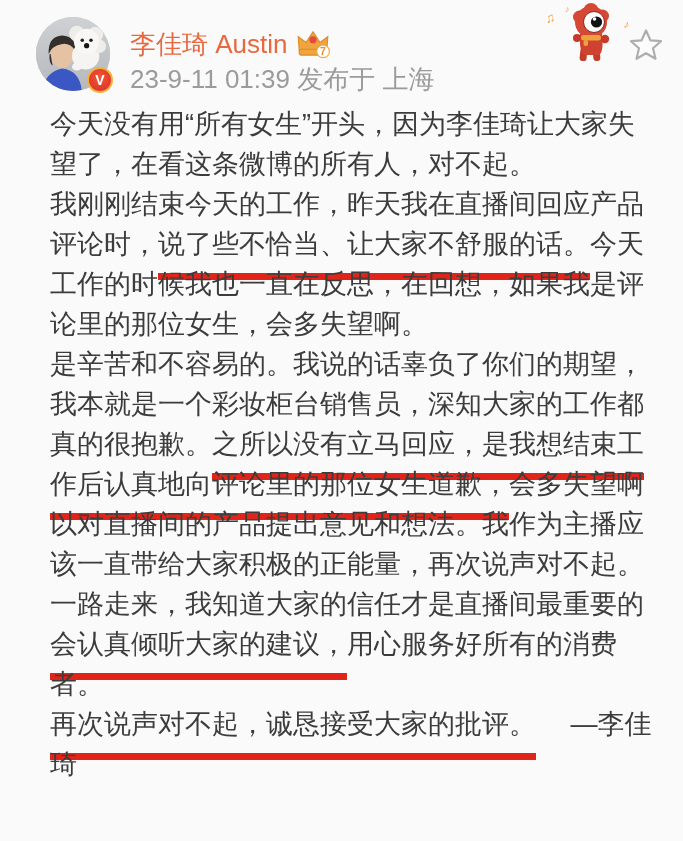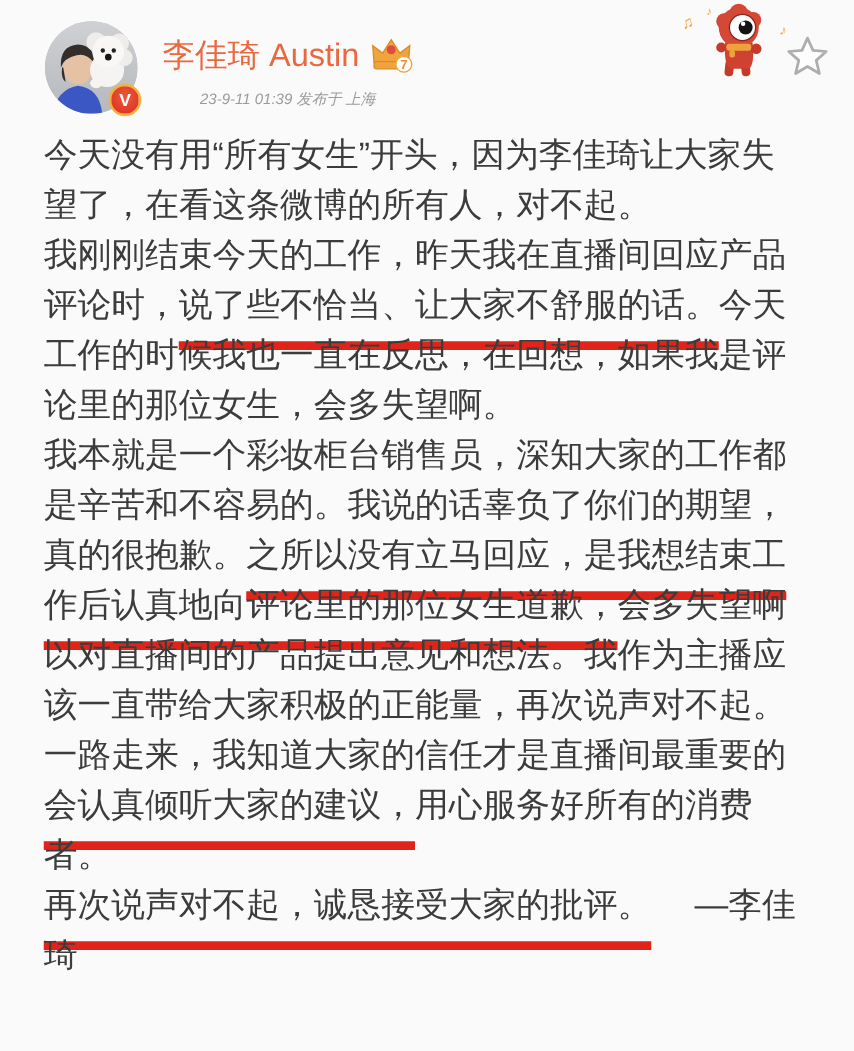--- a/index.html
+++ b/index.html
@@ -25,40 +25,40 @@
     width:74px;height:74px;border-radius:50%;overflow:hidden;
     background:linear-gradient(180deg,#ccced1 0%,#b9bcc0 100%);
     box-shadow:inset 0 0 0 1px rgba(0,0,0,.06);
   }
   .v-badge{
     position:absolute;left:51px;top:50px;width:26px;height:26px;border-radius:50%;
     background:radial-gradient(circle at 50% 40%,#ef5a35 0%,#e0392a 70%);
     border:2px solid #f3b13e;
     color:#fff;font-weight:bold;font-size:14px;line-height:22px;text-align:center;
   }
-  .user-block{position:absolute;left:130px;top:28px;text-align:center;}
+  .user-block{position:absolute;left:130px;top:28px;}
   .username-row{display:flex;align-items:center;gap:7px;}
   .username{
     color:var(--username);font-size:26px;line-height:32px;font-weight:400;
     white-space:nowrap;
   }
   .crown{width:36px;height:32px;flex:0 0 auto;}
   .timestamp{
-    margin-top:7px;color:var(--timestamp);font-size:12px;line-height:24px;white-space:nowrap;font-style:italic;
+    margin-top:7px;color:var(--timestamp);font-size:26px;line-height:24px;white-space:nowrap;
   }
 
   .mascot{position:absolute;top:2px;right:45px;width:95px;height:62px;}
   .star-btn{position:absolute;top:28px;right:20px;width:34px;height:34px;cursor:pointer;}
 
   
   .post{
     position:absolute;left:35px;top:104px;width:628px;
     color:var(--body-text);font-size:27px;line-height:40px;
   }
-  .post .line{white-space:nowrap;height:40px;}
+  .post .line{white-space:nowrap;height:40px;margin-left:15px;}
   .u{
     border-bottom:7px solid var(--underline);
     padding-bottom:14px;
   }
 </style>
 </head>
 <body>
 
 <div class="page">
 
@@ -130,22 +130,22 @@
     <path d="M17 2.5 L21.4 12.3 L32 13.2 L24 20.3 L26.5 30.8 L17 25.2 L7.5 30.8 L10 20.3 L2 13.2 L12.6 12.3 Z" fill="#fdfdfd" stroke="#aeaeae" stroke-width="2.2" stroke-linejoin="round"></path>
   </svg>
 
   <div class="post">
       <div class="line"><span>今天没有用“所有女生”开头，因为李佳琦让大家失</span></div>
       <div class="line"><span>望了，在看这条微博的所有人，对不起。</span></div>
       <div class="line"><span>我刚刚结束今天的工作，昨天我在直播间回应产品</span></div>
       <div class="line"><span>评论时，</span><span class="u">说了些不恰当、让大家不舒服的话。</span><span>今天</span></div>
       <div class="line"><span>工作的时候我也一直在反思，在回想，如果我是评</span></div>
       <div class="line"><span>论里的那位女生，会多失望啊。</span></div>
+      <div class="line"><span>是辛苦和不容易的。我说的话辜负了你们的期望，</span></div>
       <div class="line"><span>我本就是一个彩妆柜台销售员，深知大家的工作都</span></div>
-      <div class="line"><span>是辛苦和不容易的。我说的话辜负了你们的期望，</span></div>
       <div class="line"><span>真的很抱歉。</span><span class="u">之所以没有立马回应，是我想结束工</span></div>
       <div class="line"><span class="u">作后认真地向评论里的那位女生道歉，</span><span>会多失望啊</span></div>
       <div class="line"><span>以对直播间的产品提出意见和想法。我作为主播应</span></div>
       <div class="line"><span>该一直带给大家积极的正能量，再次说声对不起。</span></div>
       <div class="line"><span>一路走来，我知道大家的信任才是直播间最重要的</span></div>
       <div class="line"><span class="u">会认真倾听大家的建议，</span><span>用心服务好所有的消费</span></div>
       <div class="line"><span>者。</span></div>
       <div class="line"><span class="u">再次说声对不起，诚恳接受大家的批评。</span><span>　 —李佳</span></div>
       <div class="line"><span>琦</span></div>
     </div>

